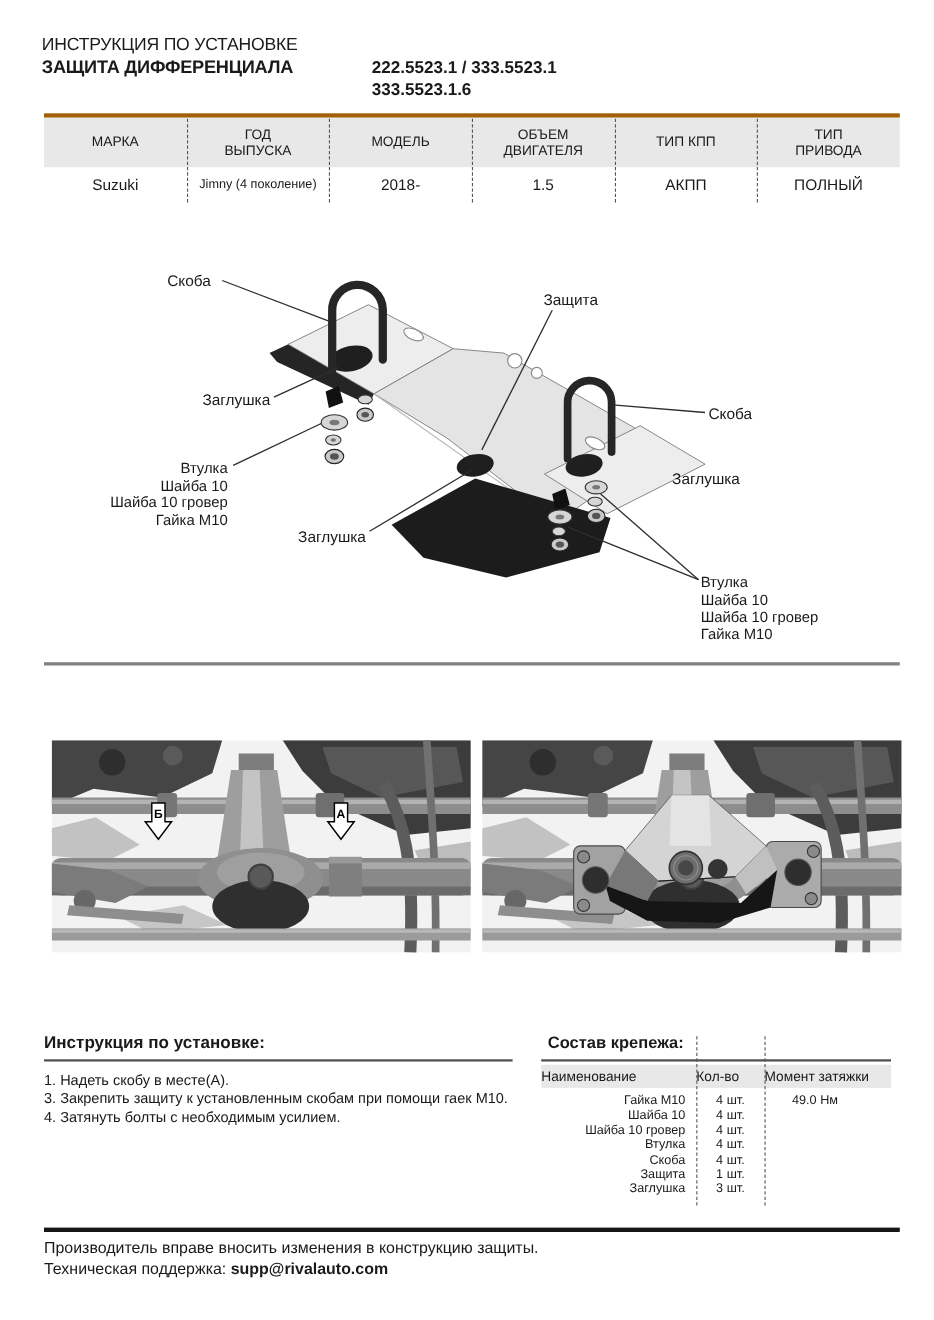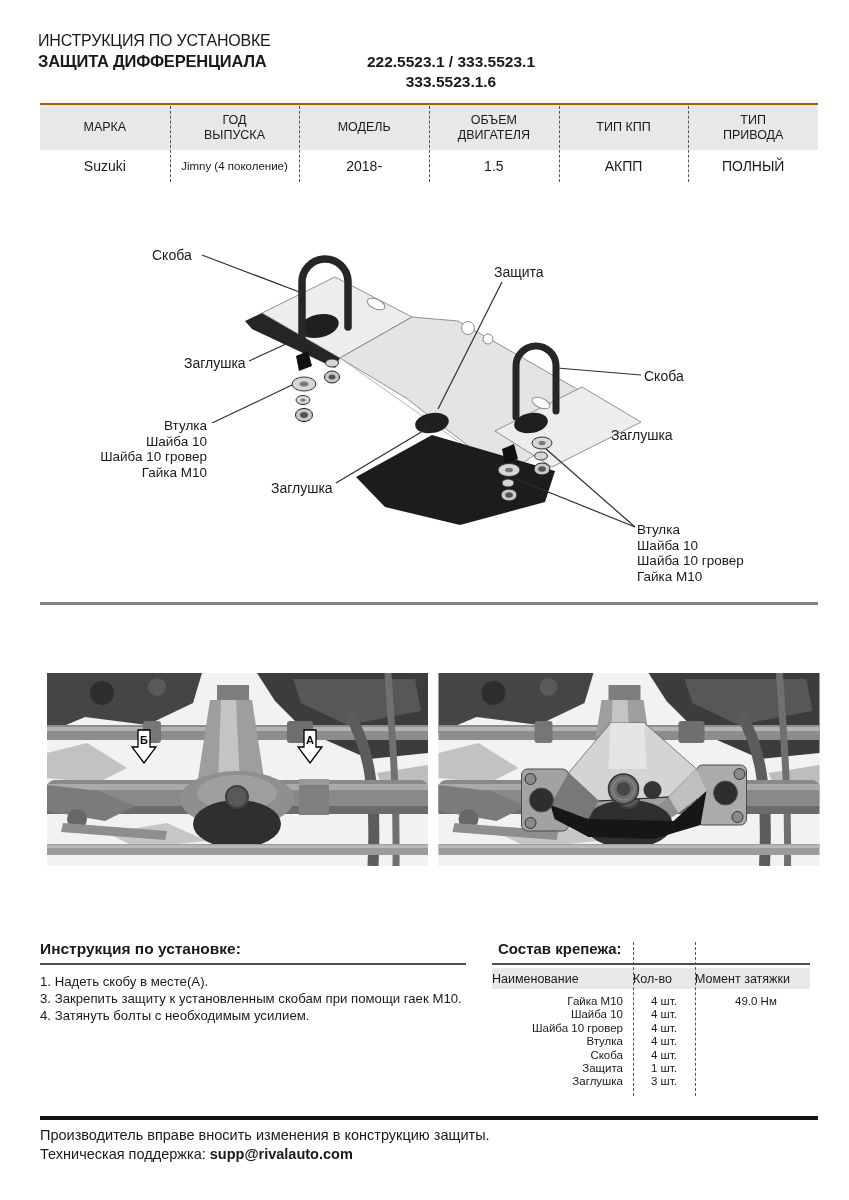--- a/index.html
+++ b/index.html
@@ -4,25 +4,25 @@
 <style>
   html,body{margin:0;padding:0;background:#ffffff;}
   body{width:849px;height:1200px;position:relative;overflow:hidden;
        font-family:"Liberation Sans","DejaVu Sans",sans-serif;color:#1a1a1a;}
   .abs{position:absolute;}
 
   
   #doc-titles{left:38px;top:30px;line-height:21px;}
   #doc-type{font-size:16px;letter-spacing:-0.2px;}
   #product-title{font-size:16.5px;font-weight:bold;letter-spacing:-0.2px;}
-  #part-numbers{left:338px;top:52px;width:226px;text-align:center;
+  #part-numbers{left:338px;top:52px;width:226px;
                 font-size:15.5px;font-weight:bold;line-height:20px;}
 
   
-  #spec-table{left:40px;top:103px;width:778px;border-top:2px solid #a16207;}
+  #spec-table{left:40px;top:103px;width:778px;border-top:4px solid #a16207;}
   .spec-row{display:grid;grid-template-columns:repeat(6,1fr);}
   .spec-head{background:#e8e8e8;height:45px;}
   .spec-head .cell{font-size:12.5px;line-height:14.5px;white-space:pre-line;}
   .spec-data{height:32px;}
   .spec-data .cell{font-size:14px;}
   .cell{display:flex;align-items:center;justify-content:center;text-align:center;}
   .cell-model{font-size:11.5px !important;}
   .spec-sep{position:absolute;top:1px;height:76px;border-left:1px dashed #555;}
 
   
@@ -50,21 +50,21 @@
   #fasteners{left:492px;top:938px;width:318px;height:165px;}
   #fasteners-title{position:absolute;left:6px;top:2px;font-size:15px;font-weight:bold;}
   #fasteners-rule{position:absolute;left:0;top:25px;width:318px;height:2px;background:#4d4d4d;}
   #fasteners-head{position:absolute;left:0;top:30px;width:318px;height:21px;background:#e8e8e8;
                   display:grid;grid-template-columns:141px 62px 115px;align-items:center;
                   font-size:12.5px;text-align:left;}
   #fasteners-rows{position:absolute;left:0;top:57px;width:318px;}
   .fr-row{display:grid;grid-template-columns:141px 62px 115px;line-height:13.4px;font-size:11.5px;}
   .fr-name{text-align:right;padding-right:10px;}
   .fr-qty{text-align:center;}
-  .fr-torque{text-align:left;padding-left:40px;}
+  .fr-torque{text-align:left;padding-left:25px;}
   .fast-sep{position:absolute;top:4px;height:154px;border-left:1px dashed #555;}
 
   
   #footer-rule{left:40px;top:1116px;width:778px;height:4px;background:#151515;}
   #footer-text{left:40px;top:1126px;font-size:14.5px;line-height:18.5px;}
   #support-email{font-weight:bold;}
 </style>
 </head>
 <body>
 

